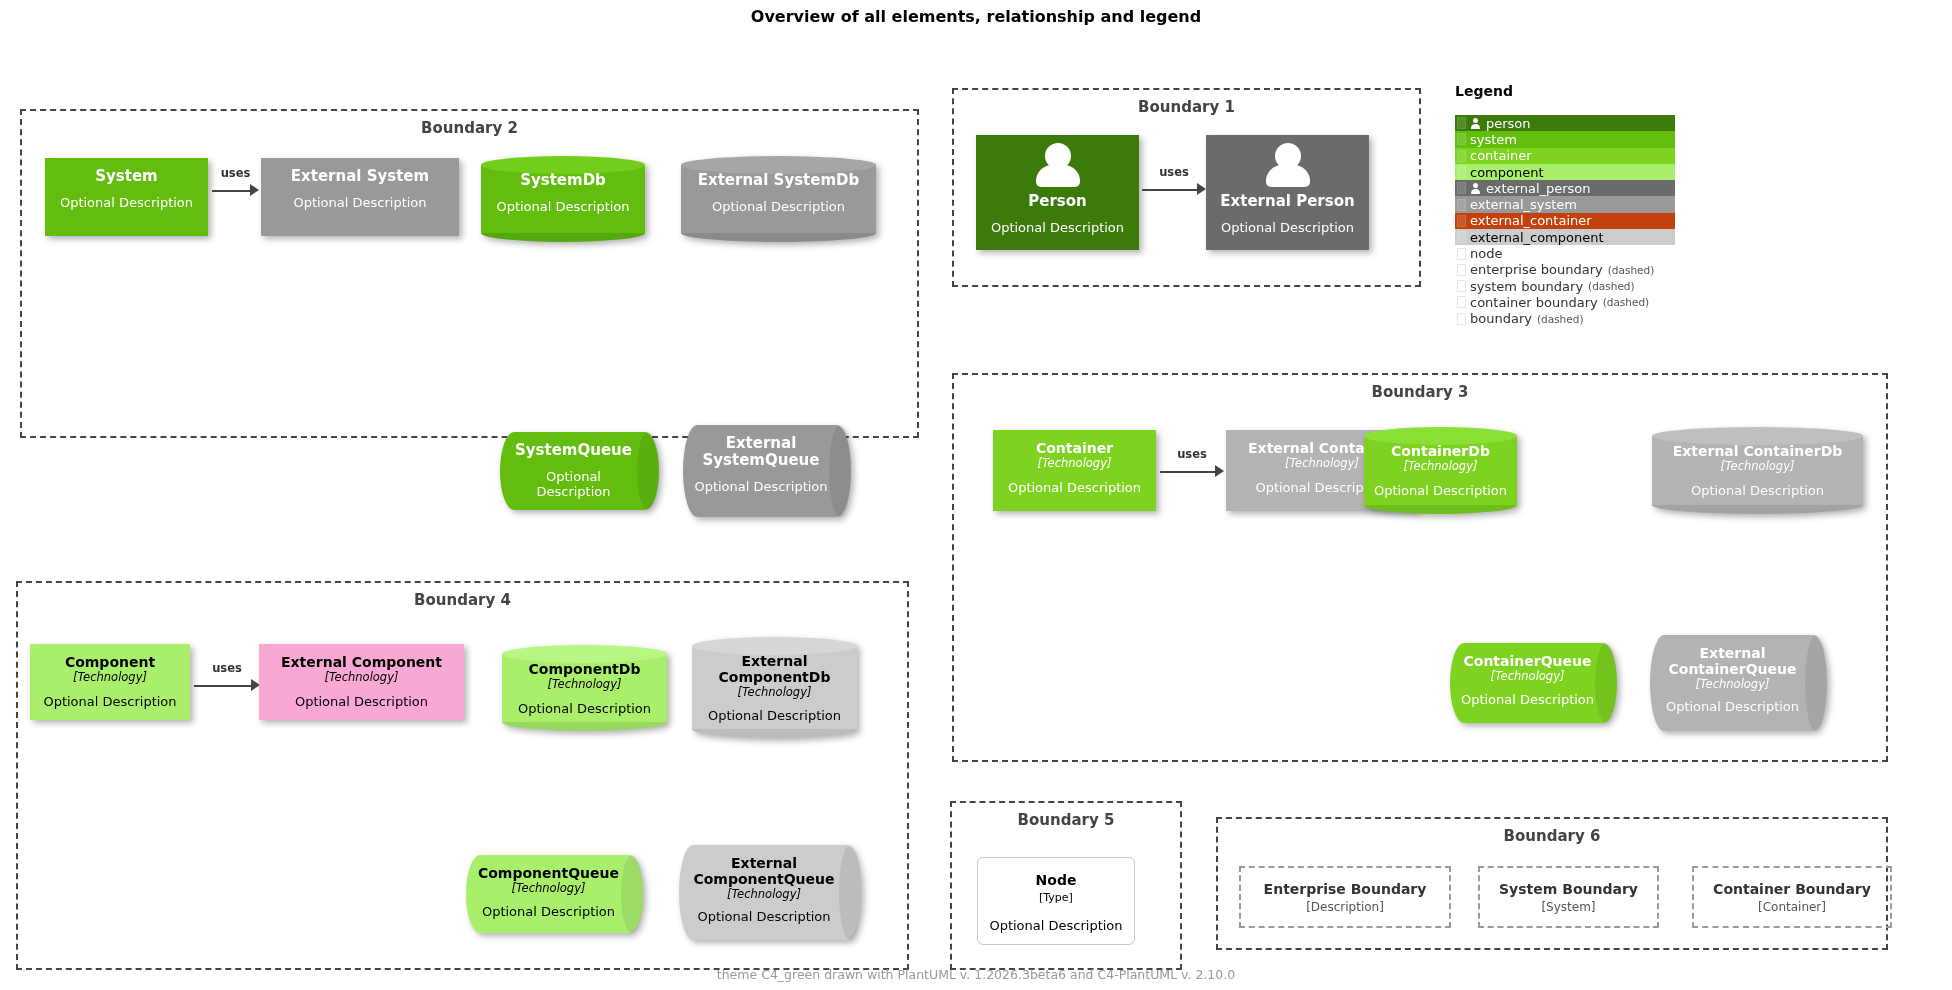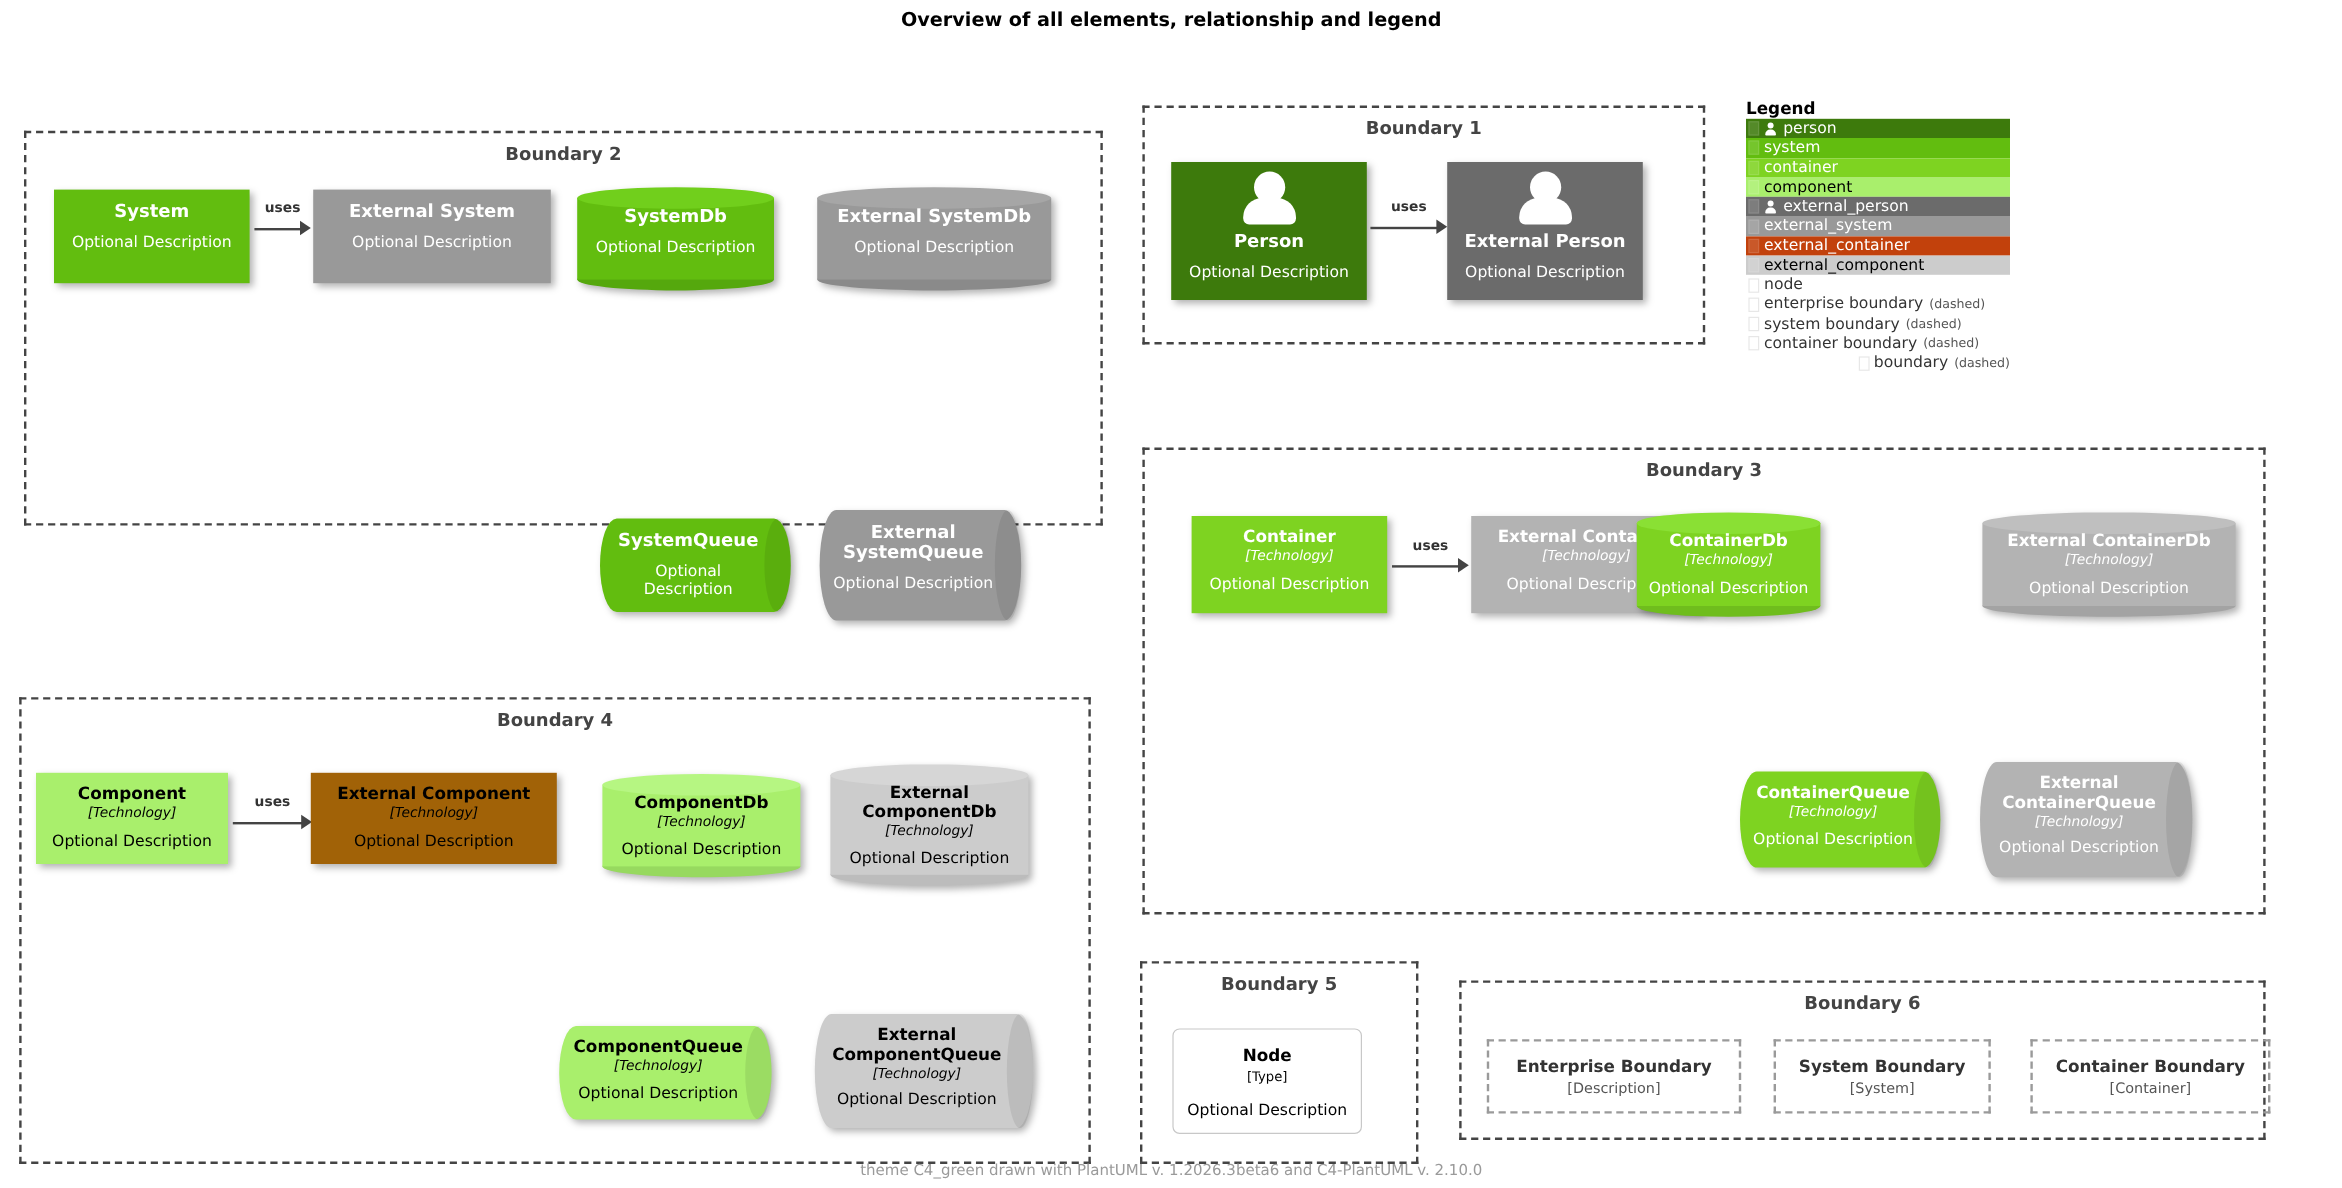--- a/index.html
+++ b/index.html
@@ -60,21 +60,21 @@
   }
 
   
   .c-person      {background:#3d7a0c;color:#ffffff;}
   .c-system      {background:#62bd0f;color:#ffffff;}
   .c-container   {background:#7ed321;color:#ffffff;}
   .c-component   {background:#a9ef6c;color:#000000;}
   .c-xperson     {background:#6b6b6b;color:#ffffff;}
   .c-xsystem     {background:#999999;color:#ffffff;}
   .c-xcontainer  {background:#b3b3b3;color:#ffffff;}
-  .c-xcomponent  {background:#a16207;color:#000000;}
+  .c-xcomponent  {background:#f9a8d4;color:#000000;}
 
   
   .lvl-system .name{font-size:15px;}
   .lvl-container .name{font-size:14px;}
   .lvl-component .name{font-size:14px;}
 
   
   .person-box{
     justify-content:flex-start;
     padding-top:8px;
@@ -173,21 +173,21 @@
   }
   .rel .rel-label{
     position:absolute;left:50%;transform:translateX(-50%);
     top:-15px;font-size:11.5px;font-weight:bold;color:#333333;
     white-space:nowrap;background:#ffffff;padding:0 2px;
   }
 
   
   #legend{position:absolute;left:1455px;top:83px;width:220px;}
   #legend .legend-title{
-    font-size:14px;font-weight:bold;color:#000000;margin-bottom:0;
+    font-size:14px;font-weight:bold;color:#000000;margin-bottom:16px;
   }
   .legend-row{
     display:flex;align-items:center;
     height:16.3px;font-size:13px;white-space:nowrap;
     padding-left:2px;
   }
   .legend-row .sq{
     display:inline-block;width:9px;height:12px;margin-right:4px;
     opacity:.35;border:1px solid rgba(0,0,0,.25);box-sizing:border-box;
     flex:0 0 auto;
@@ -523,21 +523,21 @@
       <div class="legend-row plain" style="color: rgb(51, 51, 51);">
         <span class="sq" style="background: transparent; border-color: rgb(185, 185, 185);"></span>
         <span>system boundary</span>
         <span class="paren" style="color: rgb(85, 85, 85);">(dashed)</span>
       </div>
       <div class="legend-row plain" style="color: rgb(51, 51, 51);">
         <span class="sq" style="background: transparent; border-color: rgb(185, 185, 185);"></span>
         <span>container boundary</span>
         <span class="paren" style="color: rgb(85, 85, 85);">(dashed)</span>
       </div>
-      <div class="legend-row plain" style="color: rgb(51, 51, 51); justify-content: flex-end;">
+      <div class="legend-row plain" style="color: rgb(51, 51, 51);">
         <span class="sq" style="background: transparent; border-color: rgb(185, 185, 185);"></span>
         <span>boundary</span>
         <span class="paren" style="color: rgb(85, 85, 85);">(dashed)</span>
       </div>
     </div>
 </div>
 
 <div class="abs" id="footer-note">theme C4_green drawn with PlantUML v. 1.2026.3beta6 and C4-PlantUML v. 2.10.0</div>
 
 </body></html>

